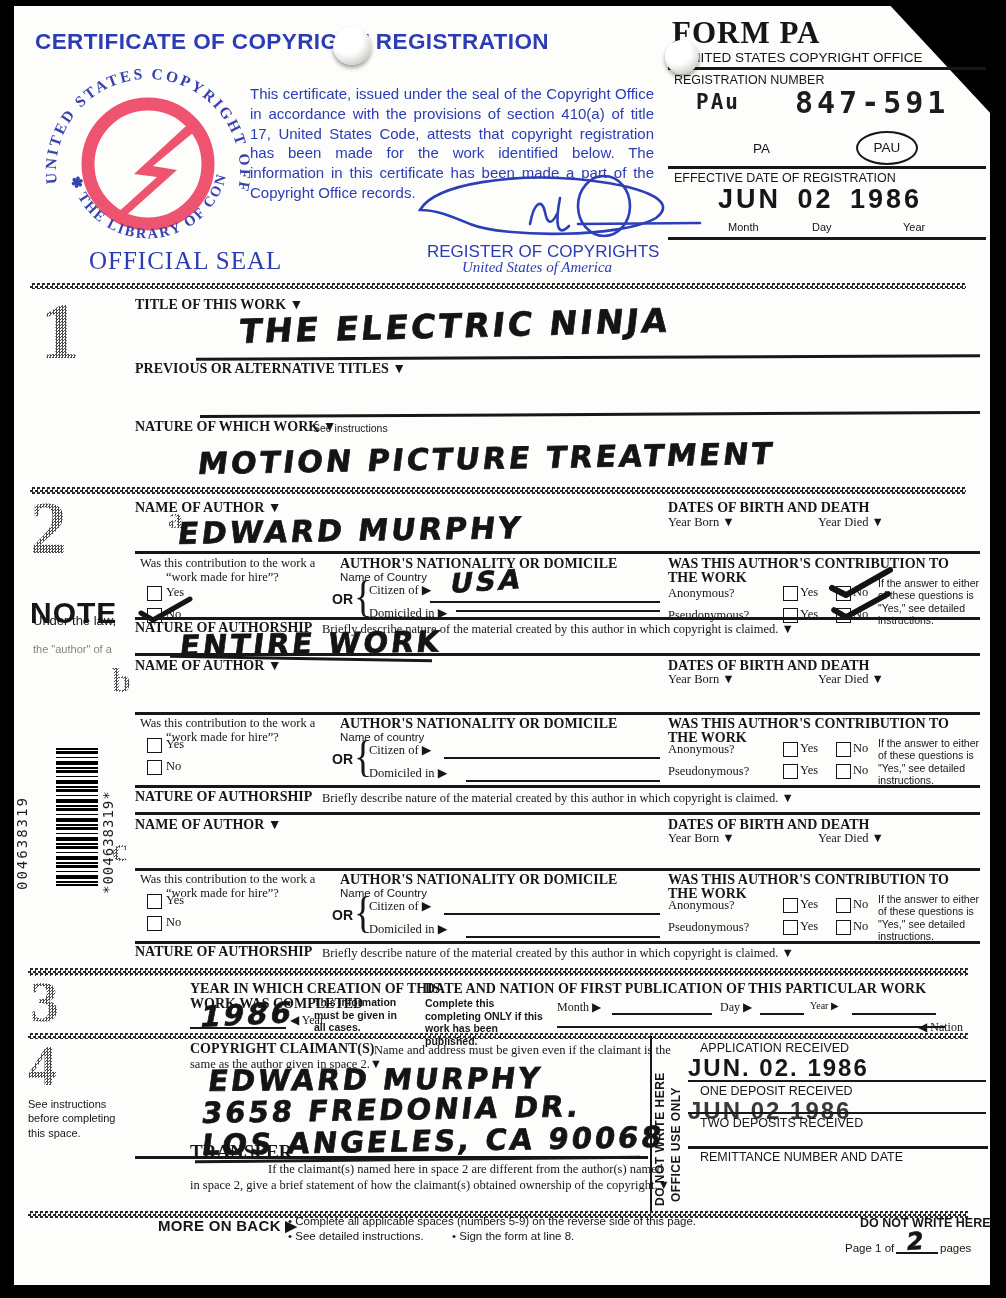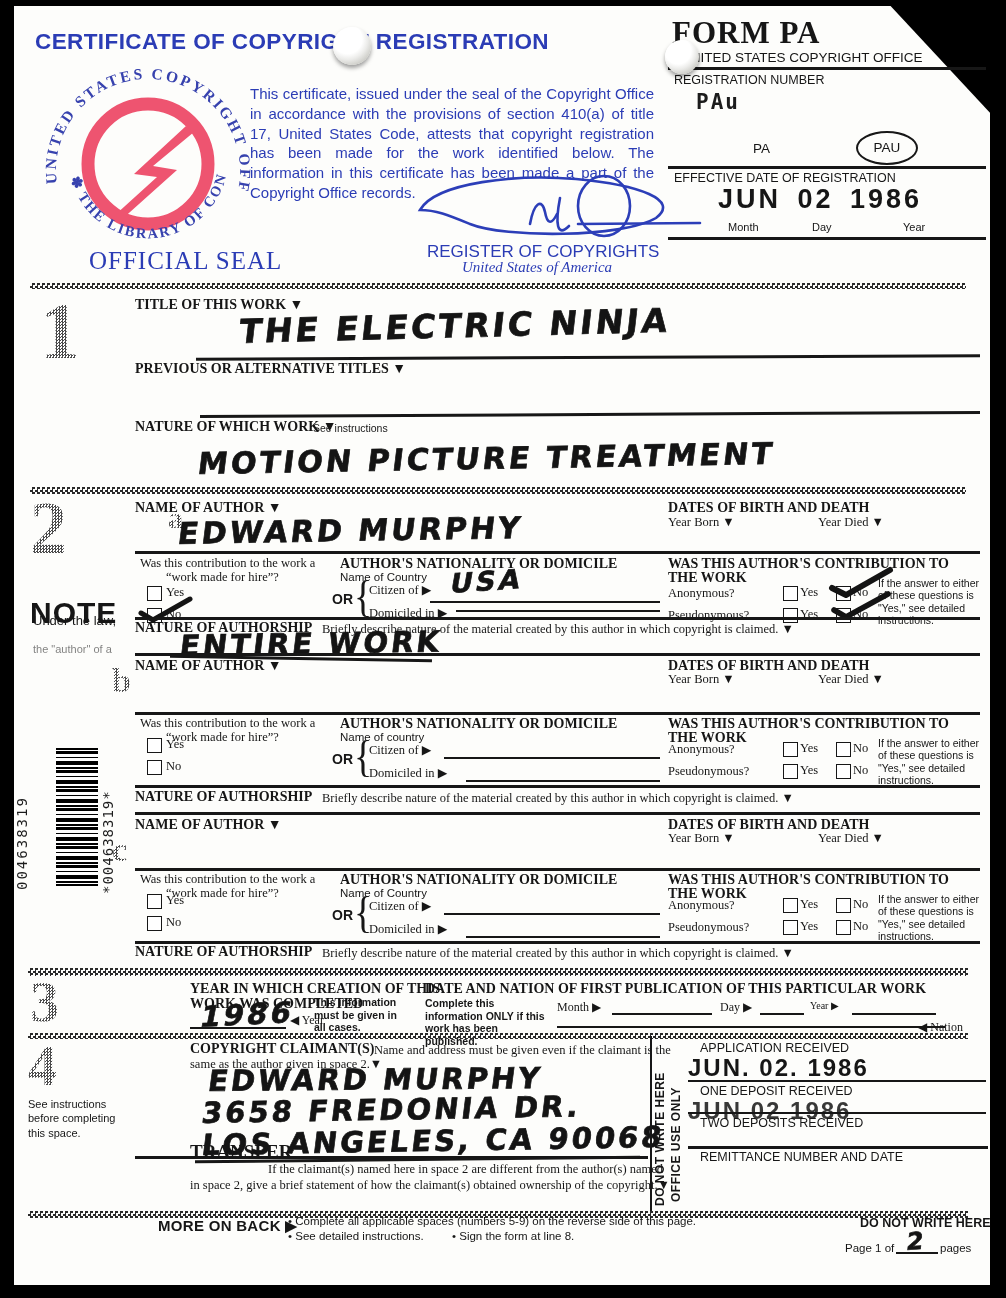--- a/index.html
+++ b/index.html
@@ -68,20 +68,21 @@
     </g>
   </svg>
   <div class="abs blue sa" style="left:427px;top:242px;font-size:17px;">REGISTER OF COPYRIGHTS</div>
   <div class="abs blue sr" style="left:462px;top:259px;font-size:15px;font-style:italic;">United States of America</div>
 
   <div class="abs sb" style="left:672px;top:15px;font-size:31px;letter-spacing:1px;">FORM PA</div>
   <div class="abs sa" style="left:681px;top:50px;font-size:13.5px;">UNITED STATES COPYRIGHT OFFICE</div>
   <div class="line" style="left:668px;top:67px;width:318px;height:3px;"></div>
   <div class="abs sa" style="left:674px;top:73px;font-size:12.5px;">REGISTRATION NUMBER</div>
   <div class="abs stamp" style="left:696px;top:90px;font-size:21px;letter-spacing:2px;">PAu</div>
+  <div class="abs stamp" style="left:795px;top:85px;font-size:30px;letter-spacing:4px;">847-591</div>
   <div class="abs sa" style="left:753px;top:141px;font-size:13.5px;">PA</div>
   <div class="abs sa" style="left:856px;top:131px;width:58px;height:30px;border:2.5px solid #171717;border-radius:50%;
               text-align:center;line-height:30px;font-size:13.5px;">PAU</div>
   <div class="line" style="left:668px;top:166px;width:318px;height:3px;"></div>
   <div class="abs sa" style="left:674px;top:171px;font-size:12.5px;">EFFECTIVE DATE OF REGISTRATION</div>
   <div class="abs sa" style="left:718px;top:184px;font-size:27px;font-weight:900;letter-spacing:3px;word-spacing:6px;">JUN 02 1986</div>
   <div class="abs sa" style="left:728px;top:221px;font-size:11px;">Month</div>
   <div class="abs sa" style="left:812px;top:221px;font-size:11px;">Day</div>
   <div class="abs sa" style="left:903px;top:221px;font-size:11px;">Year</div>
   <div class="line" style="left:668px;top:237px;width:318px;height:3px;"></div>
@@ -244,21 +245,21 @@
 
   <div class="abs checker" style="left:28px;top:968px;width:940px;height:8px;"></div>
   <div class="abs bignum" style="left:30px;top:976px;font-size:58px;">3</div>
   <div class="abs sb" style="left:190px;top:981px;font-size:14px;">YEAR IN WHICH CREATION OF THIS</div>
   <div class="abs sb" style="left:190px;top:996px;font-size:14px;">WORK WAS COMPLETED</div>
   <div class="abs sa smallbold" style="left:314px;top:996px;width:92px;">This information must be given in all cases.</div>
   <div class="abs hand" style="left:197px;top:1000px;font-size:29px;transform:skewX(-14deg) rotate(-3deg);">1986</div>
   <div class="line" style="left:190px;top:1027px;width:96px;height:2px;"></div>
   <div class="abs sr" style="left:290px;top:1013px;font-size:12px;">◀ Year</div>
   <div class="abs sb" style="left:425px;top:981px;font-size:14px;">DATE AND NATION OF FIRST PUBLICATION OF THIS PARTICULAR WORK</div>
-  <div class="abs sa smallbold" style="left:425px;top:997px;width:122px;">Complete this information ONLY if this work has been published.</div>
+  <div class="abs sa smallbold" style="left:425px;top:997px;width:122px;">Complete this completing ONLY if this work has been published.</div>
   <div class="abs sr" style="left:557px;top:1000px;font-size:12px;">Month ▶</div>
   <div class="line" style="left:612px;top:1013px;width:100px;height:2px;"></div>
   <div class="abs sr" style="left:720px;top:1000px;font-size:12px;">Day ▶</div>
   <div class="line" style="left:760px;top:1013px;width:44px;height:2px;"></div>
   <div class="abs sr" style="left:810px;top:1000px;font-size:10px;">Year ▶</div>
   <div class="line" style="left:852px;top:1013px;width:84px;height:2px;"></div>
   <div class="line" style="left:557px;top:1026px;width:388px;height:2px;"></div>
   <div class="abs sr" style="left:918px;top:1020px;font-size:12px;">◀ Nation</div>
 
   <div class="abs checker" style="left:28px;top:1033px;width:940px;height:6px;"></div>

